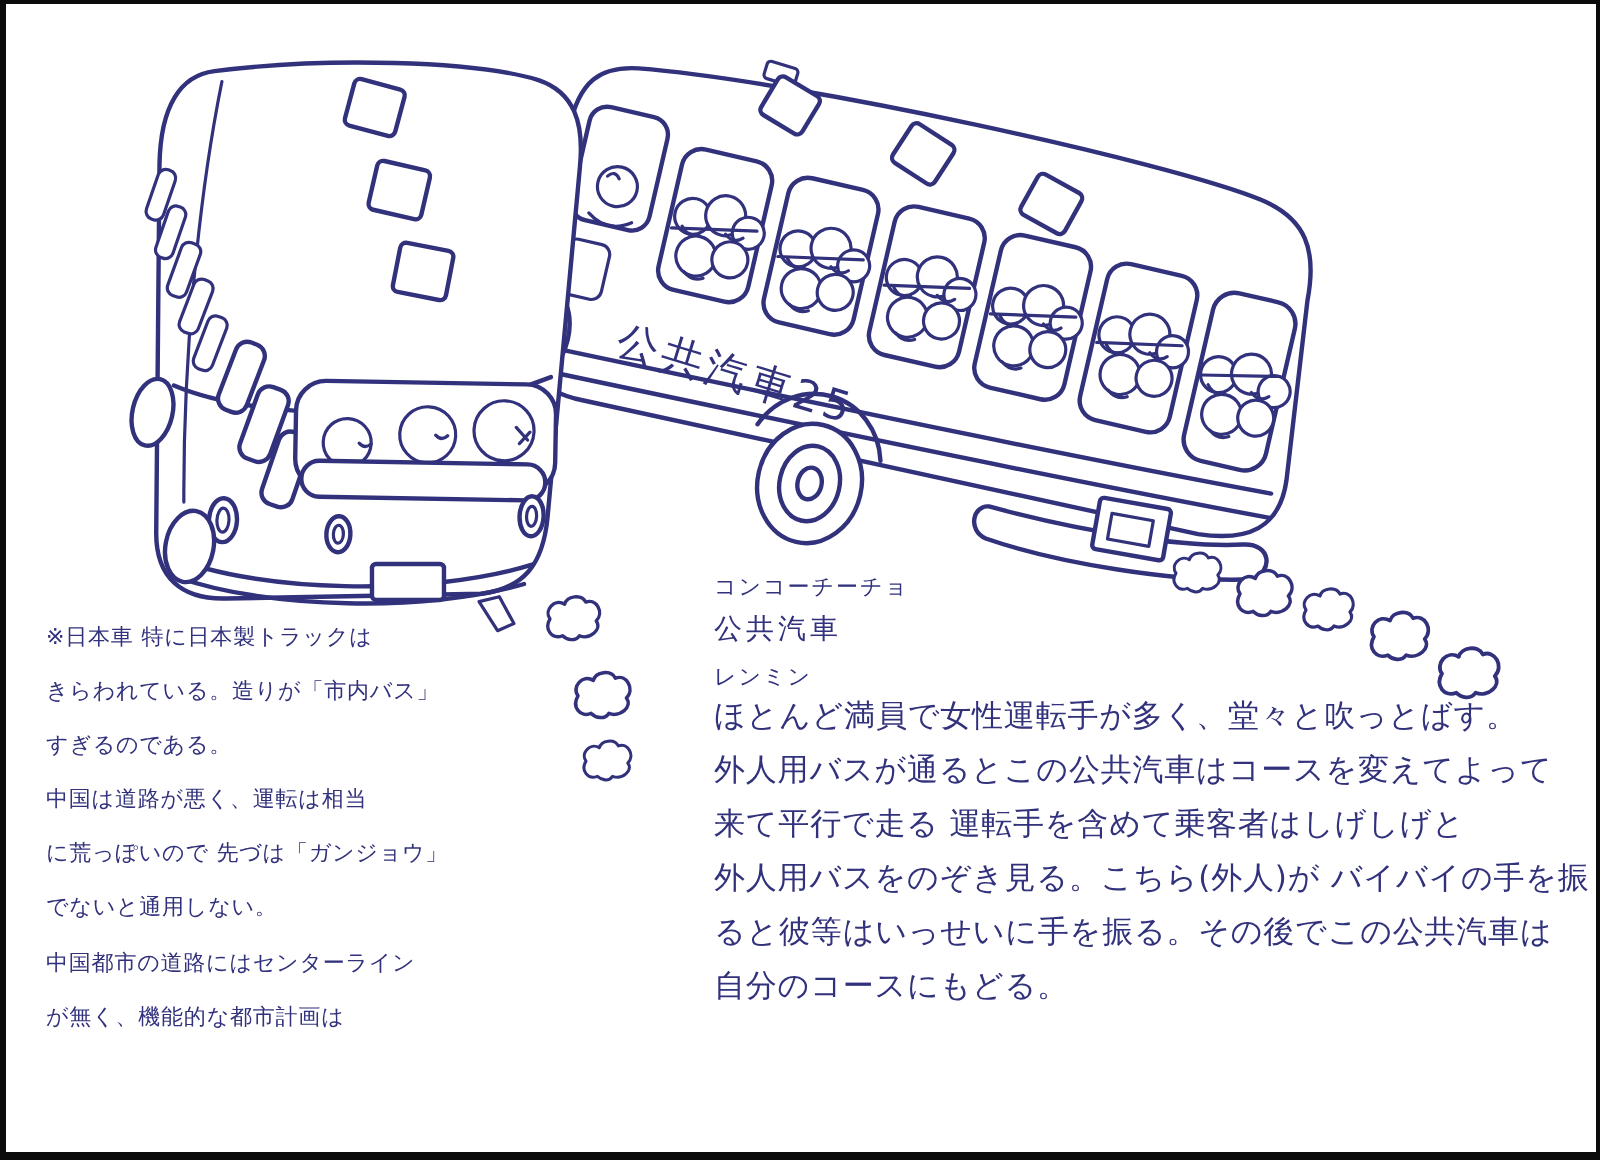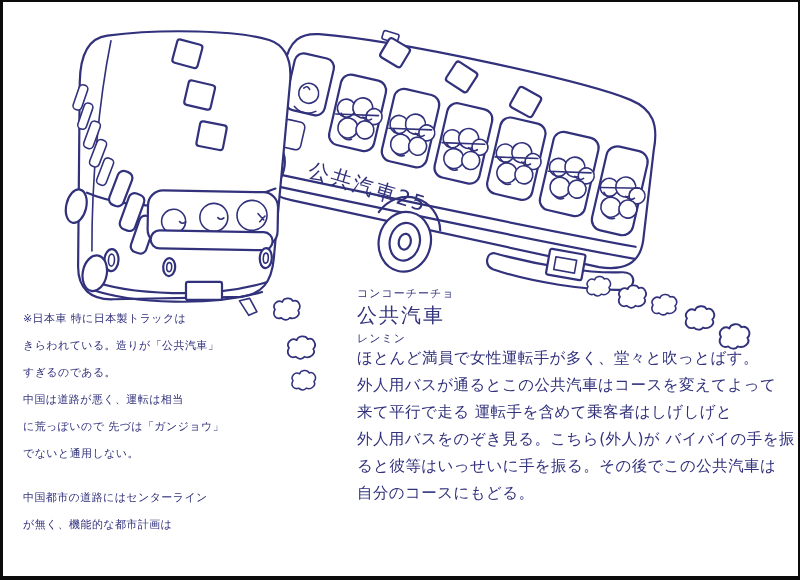--- a/index.html
+++ b/index.html
@@ -9,24 +9,24 @@
     border:solid #0b0b0b;border-width:2px 2px 4px 3px;
     font-family:"DejaVu Sans",sans-serif;color:#31317c;
   }
   .sketch{position:absolute;left:0;top:0;}
   .ink{stroke:#31317c;fill:none;stroke-width:2.2;stroke-linecap:round;stroke-linejoin:round;}
   .ink-thin{stroke:#31317c;fill:none;stroke-width:1.6;stroke-linecap:round;stroke-linejoin:round;}
   .body-fill{fill:#ffffff;}
   .note{position:absolute;letter-spacing:.4px;}
   .note .ln{white-space:nowrap;}
   .left-note{left:20px;top:303px;font-size:11px;line-height:27px;}
-  .left-note .p2{margin-top:17px;}
+  .left-note .p2{margin-top:1px;}
   .right-note{left:337px;top:285px;font-size:15.5px;line-height:27px;margin-left:17px;}
   .ruby{font-size:11px;line-height:13px;letter-spacing:1px;}
-  .entry-title{font-size:20px;line-height:30px;margin-bottom:2px;letter-spacing:2px;}
+  .entry-title{font-size:14px;line-height:30px;margin-bottom:2px;letter-spacing:2px;}
   .p{margin:0;}
   .bus-label{fill:#31317c;font-family:"DejaVu Sans",sans-serif;font-size:21px;letter-spacing:2px;}
 </style>
 </head>
 <body>
 
 <div class="page">
 
   <svg class="sketch" width="800" height="580" viewBox="0 0 800 580">
     <defs>
@@ -155,21 +155,21 @@
     <g>
       <use href="#puff" transform="translate(272,298) scale(1.05)"></use>
       <use href="#puff" transform="translate(286,336) scale(1.1)"></use>
       <use href="#puff" transform="translate(290,370) scale(0.95)"></use>
     </g>
   </svg>
 
   <div class="note left-note">
     <div>
       <div class="ln">※日本車 特に日本製トラックは</div>
-      <div class="ln">きらわれている。造りが「公共汽車」</div>
+      <div class="ln">きらわれている。造りが「市内バス」</div>
       <div class="ln">すぎるのである。</div>
       <div class="ln">中国は道路が悪く、運転は相当</div>
       <div class="ln">に荒っぽいので 先づは「ガンジョウ」</div>
       <div class="ln">でないと通用しない。</div>
     </div>
     <div class="p2">
       <div class="ln">中国都市の道路にはセンターライン</div>
       <div class="ln">が無く、機能的な都市計画は</div>
     </div>
   </div>

